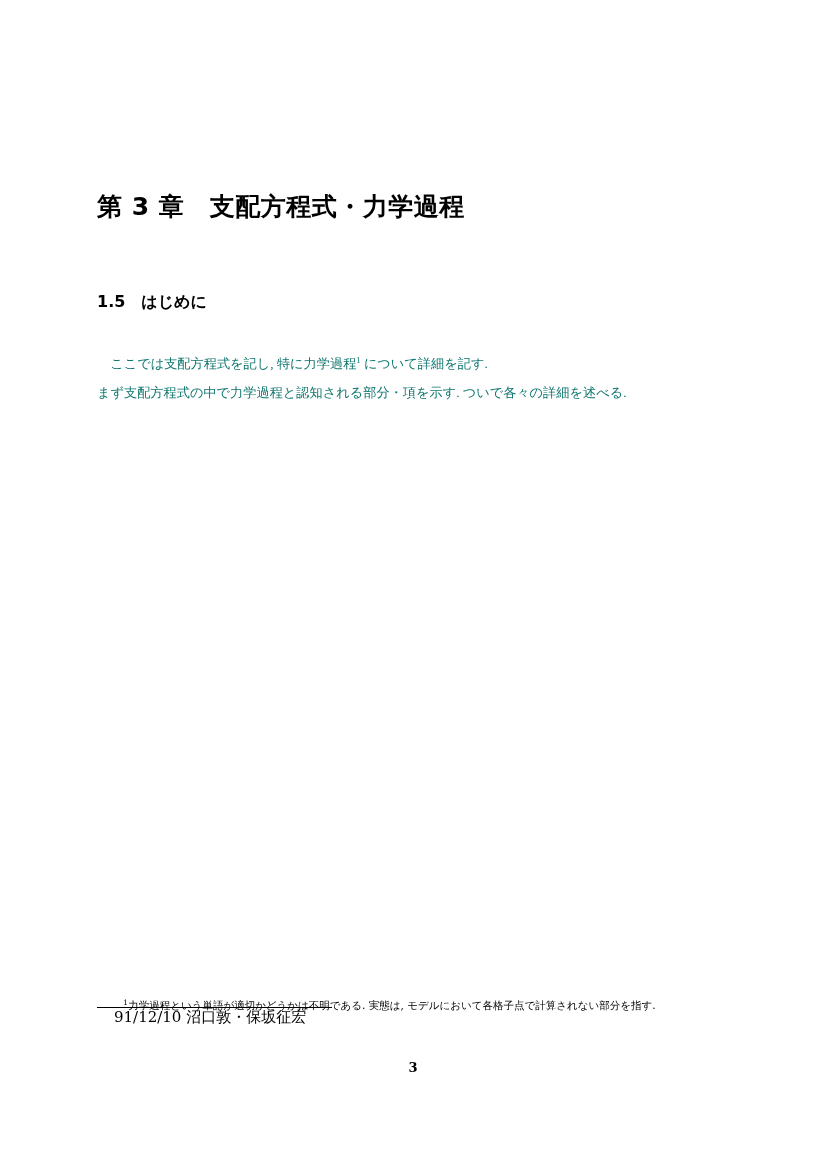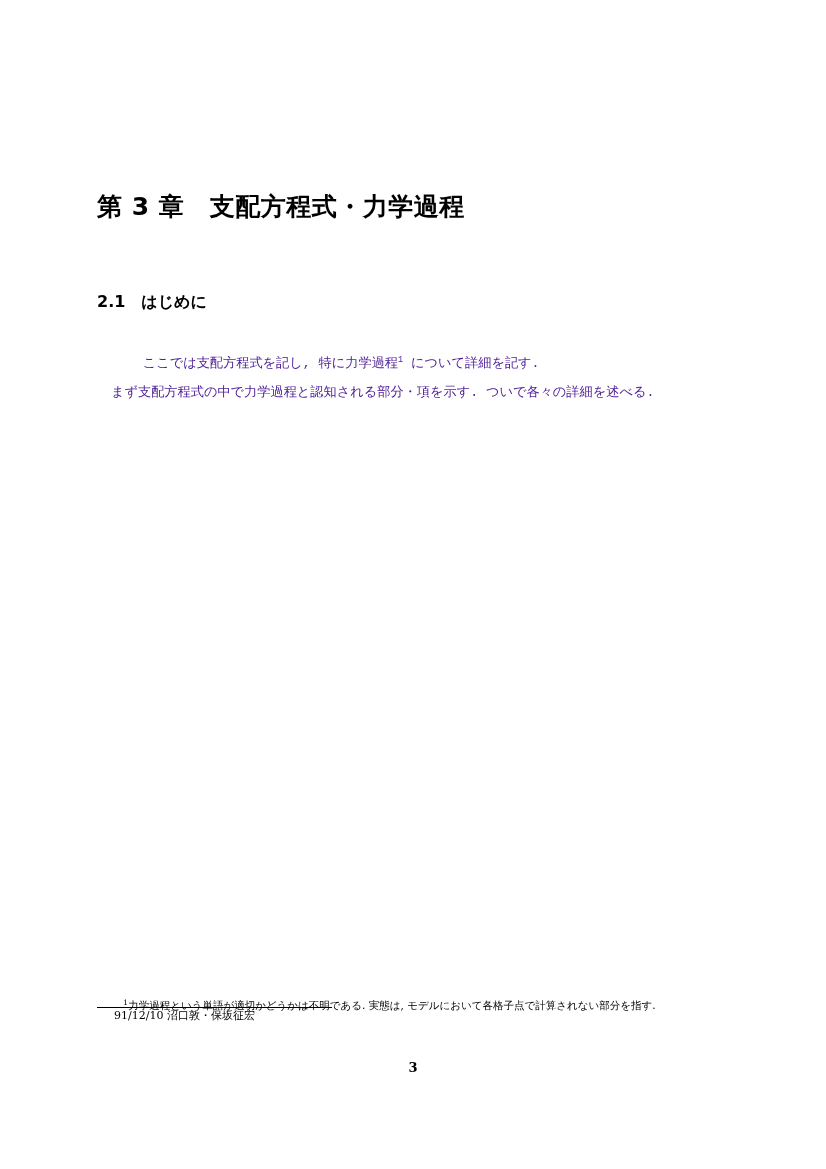--- a/index.html
+++ b/index.html
@@ -41,26 +41,26 @@
     top: 292px;
     width: 640px;
     font-family: "DejaVu Sans", sans-serif;
     font-size: 16px;
     font-weight: bold;
     color: #000000;
     white-space: pre;
   }
   .para {
     position: absolute;
-    left: 111px;
+    left: 97px;
     width: 636px;
-    font-family: Liberation Mono, monospace;
+    font-family: Liberation Serif, serif;
     font-size: 13.2px;
     line-height: 20px;
-    color: #4c1d95;
+    color: #0f766e;
     white-space: pre-wrap;
   }
   .para-1 { top: 334px; }
   .para-2 { top: 375px; margin-top: 8px; }
   .sup {
     font-size: 8.5px;
     vertical-align: super;
     line-height: 0;
   }
   .footnote-rule {
@@ -69,21 +69,21 @@
     top: 1007px;
     width: 235px;
     height: 1px;
     background: #000000;
   }
   .footnote-author {
     position: absolute;
     left: 114px;
     top: 1008px;
     font-family: "DejaVu Serif", serif;
-    font-size: 11px;
+    font-size: 15px;
     color: #000000;
     white-space: pre;
   }
   .footnote-text {
     position: absolute;
     left: 110px;
     top: 983px;
     width: 650px;
     font-family: "DejaVu Serif", serif;
     font-size: 10.5px;
@@ -108,21 +108,21 @@
     color: #000000;
   }
 </style>
 </head>
 <body>
 
 <div class="page">
 
   <div class="chapter-title">第 3 章　支配方程式・力学過程</div>
 
-  <div class="section-title">2.1　はじめに</div>
+  <div class="section-title">1.5　はじめに</div>
 
   <div class="para para-1">
     <span>ここでは支配方程式を記し, 特に力学過程</span><span class="sup">1</span><span> について詳細を記す.</span>
   </div>
 
   <div class="para para-2">まず支配方程式の中で力学過程と認知される部分・項を示す. ついで各々の詳細を述べる.</div>
 
   <div class="footnote-rule"></div>
 
   <div class="footnote-author">91/12/10 沼口敦・保坂征宏</div>

